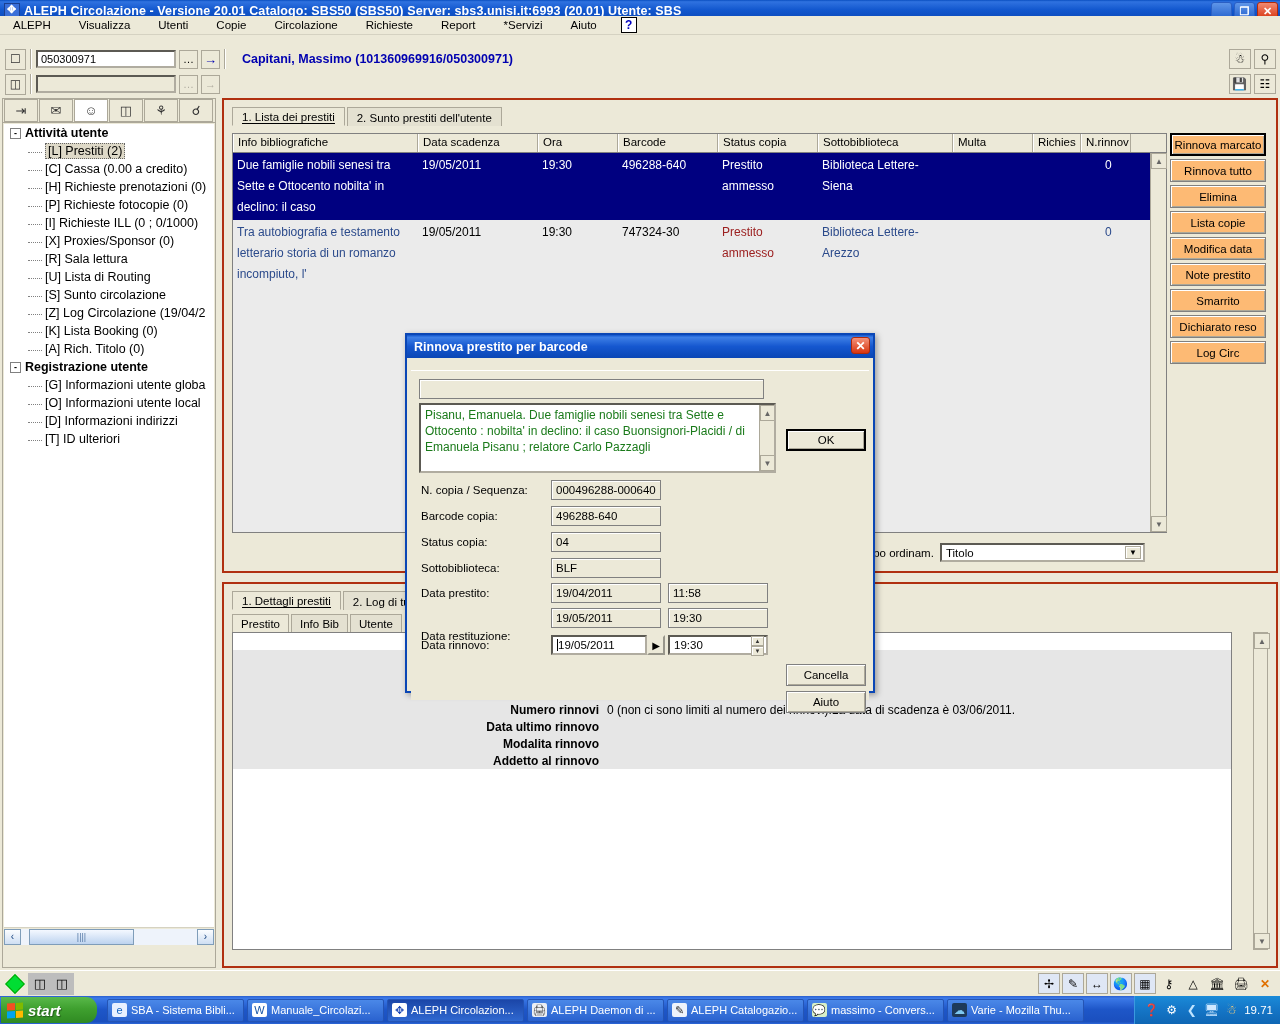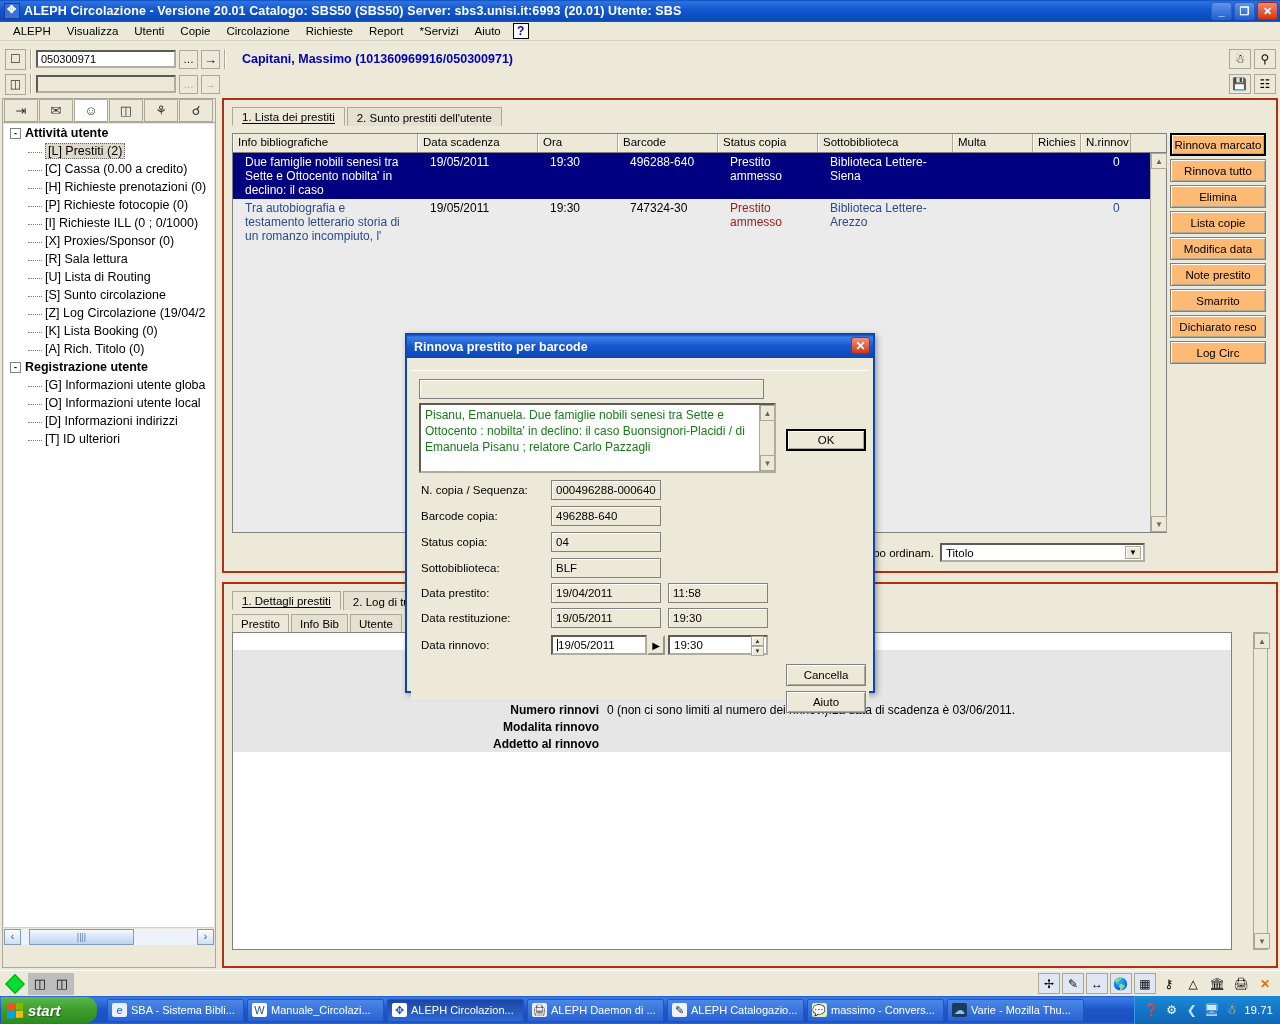--- a/index.html
+++ b/index.html
@@ -38,23 +38,23 @@
     border-radius: 3px;
     background: linear-gradient(to bottom, #5f96e8, #2360cd);
     color: #fff; font-size: 11px; font-weight: bold;
     display: flex; align-items: center; justify-content: center;
     line-height: 1;
   }
   .tb-btn.close { background: linear-gradient(to bottom, #f08a72, #d8340f); border-color: #b12a0b; }
 
   
   .menubar {
-    position: absolute; left: 0; top: 22px; width: 1280px; height: 19px;
+    position: absolute; left: 0; top: 16px; width: 1280px; height: 19px;
     background: #ece9d8; border-bottom: 1px solid #d5d2c2;
-    display: flex; align-items: center; padding-left: 5px; gap: 0;
+    display: flex; align-items: center; padding-left: 5px; gap: 12px;
   }
   .menubar .mi { padding: 1px 8px; font-size: 11.5px; color: #000; }
   .menubar .help-q {
     margin-left: 4px; width: 16px; height: 16px;
     border: 1px solid #000; background: #fff;
     color: #0000c0; font-weight: bold; font-size: 12px;
     display: flex; align-items: center; justify-content: center; line-height: 1;
   }
 
   
@@ -161,21 +161,21 @@
   }
   .grid-head { display: flex; height: 19px; background: #ece9d8; border-bottom: 1px solid #808080; }
   .gh {
     border-right: 1px solid #aca899; border-left:1px solid #fff;
     font-size: 11.5px; padding: 2px 4px; overflow: hidden; white-space: nowrap;
     background:#ece9d8;
   }
   .grid-body { position: relative; background: #ebebeb; height: 379px; }
   .grow { display: flex; font-size: 12px; }
   .grow.sel { background: #000080; color: #fff; }
-  .gc { padding: 2px 12px; overflow: hidden; white-space: normal; line-height: 14px; }
+  .gc { padding: 2px 4px; overflow: hidden; white-space: normal; line-height: 21px; }
   .c-red { color: #9c2020; }
   .c-blue { color: #2b4a8b; }
   .grid-vscroll {
     position: absolute; right: 0; top: 19px; width: 16px; height: 379px;
     background: #ece9d8; border-left: 1px solid #aca899;
   }
   .vs-btn {
     width: 16px; height: 16px; border: 1px solid #aca899; background: #ece9d8;
     font-size: 8px; display: flex; align-items: center; justify-content: center; color: #666;
   }
@@ -630,20 +630,24 @@
           </tr>
           <tr>
             <td class="k">Addetto al prestito</td>
             <td class="v">SBS</td>
           </tr>
           <tr>
             <td class="k">Numero rinnovi</td>
             <td class="v">0 (non ci sono limiti al numero dei rinnovi).La data di scadenza è 03/06/2011.</td>
           </tr>
           <tr>
+            <td class="k">Data ultimo rinnovo</td>
+            <td class="v"></td>
+          </tr>
+          <tr>
             <td class="k">Modalita rinnovo</td>
             <td class="v"></td>
           </tr>
           <tr>
             <td class="k">Addetto al rinnovo</td>
             <td class="v"></td>
           </tr>
         </tbody>
           </table>
       </div>
@@ -682,21 +686,21 @@
       <span class="m-rowlabel" style="left:10px; top:165px">Status copia:</span>
       <div class="m-field" style="left:140px; top:161px; width:110px">04</div>
 
       <span class="m-rowlabel" style="left:10px; top:191px">Sottobiblioteca:</span>
       <div class="m-field" style="left:140px; top:187px; width:110px">BLF</div>
 
       <span class="m-rowlabel" style="left:10px; top:216px">Data prestito:</span>
       <div class="m-field" style="left:140px; top:212px; width:110px">19/04/2011</div>
       <div class="m-field" style="left:257px; top:212px; width:100px">11:58</div>
 
-      <span class="m-rowlabel" style="left:10px; top:241px">Data restituzione:</span>
+      <span class="m-rowlabel" style="left:10px; top:259px">Data restituzione:</span>
       <div class="m-field" style="left:140px; top:237px; width:110px">19/05/2011</div>
       <div class="m-field" style="left:257px; top:237px; width:100px">19:30</div>
 
       <span class="m-rowlabel" style="left:10px; top:268px">Data rinnovo:</span>
       <div class="m-field editable" style="left:140px; top:264px; width:96px">
           <span class="caret"></span>
           <span>19/05/2011</span>
         </div>
       <div class="m-spin-arrow" style="left:236px; top:264px">▶</div>
       <div class="m-field editable" style="left:257px; top:264px; width:100px">19:30</div>

